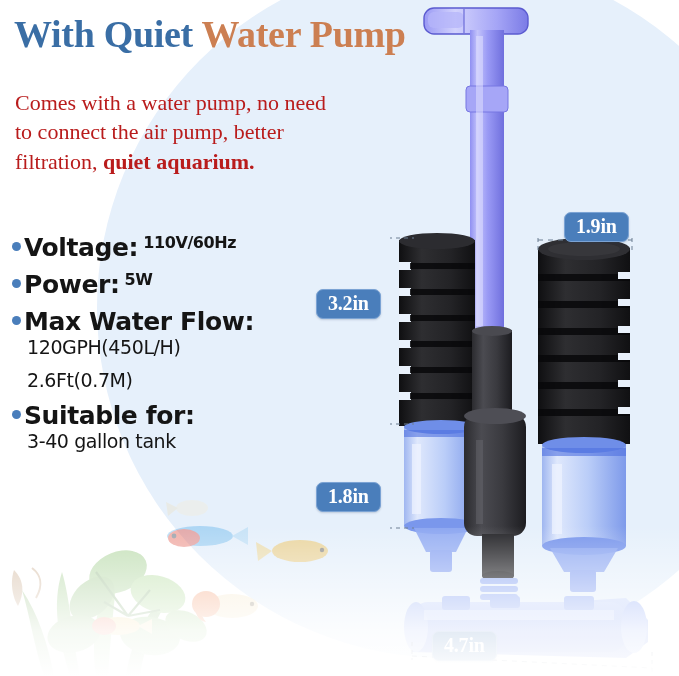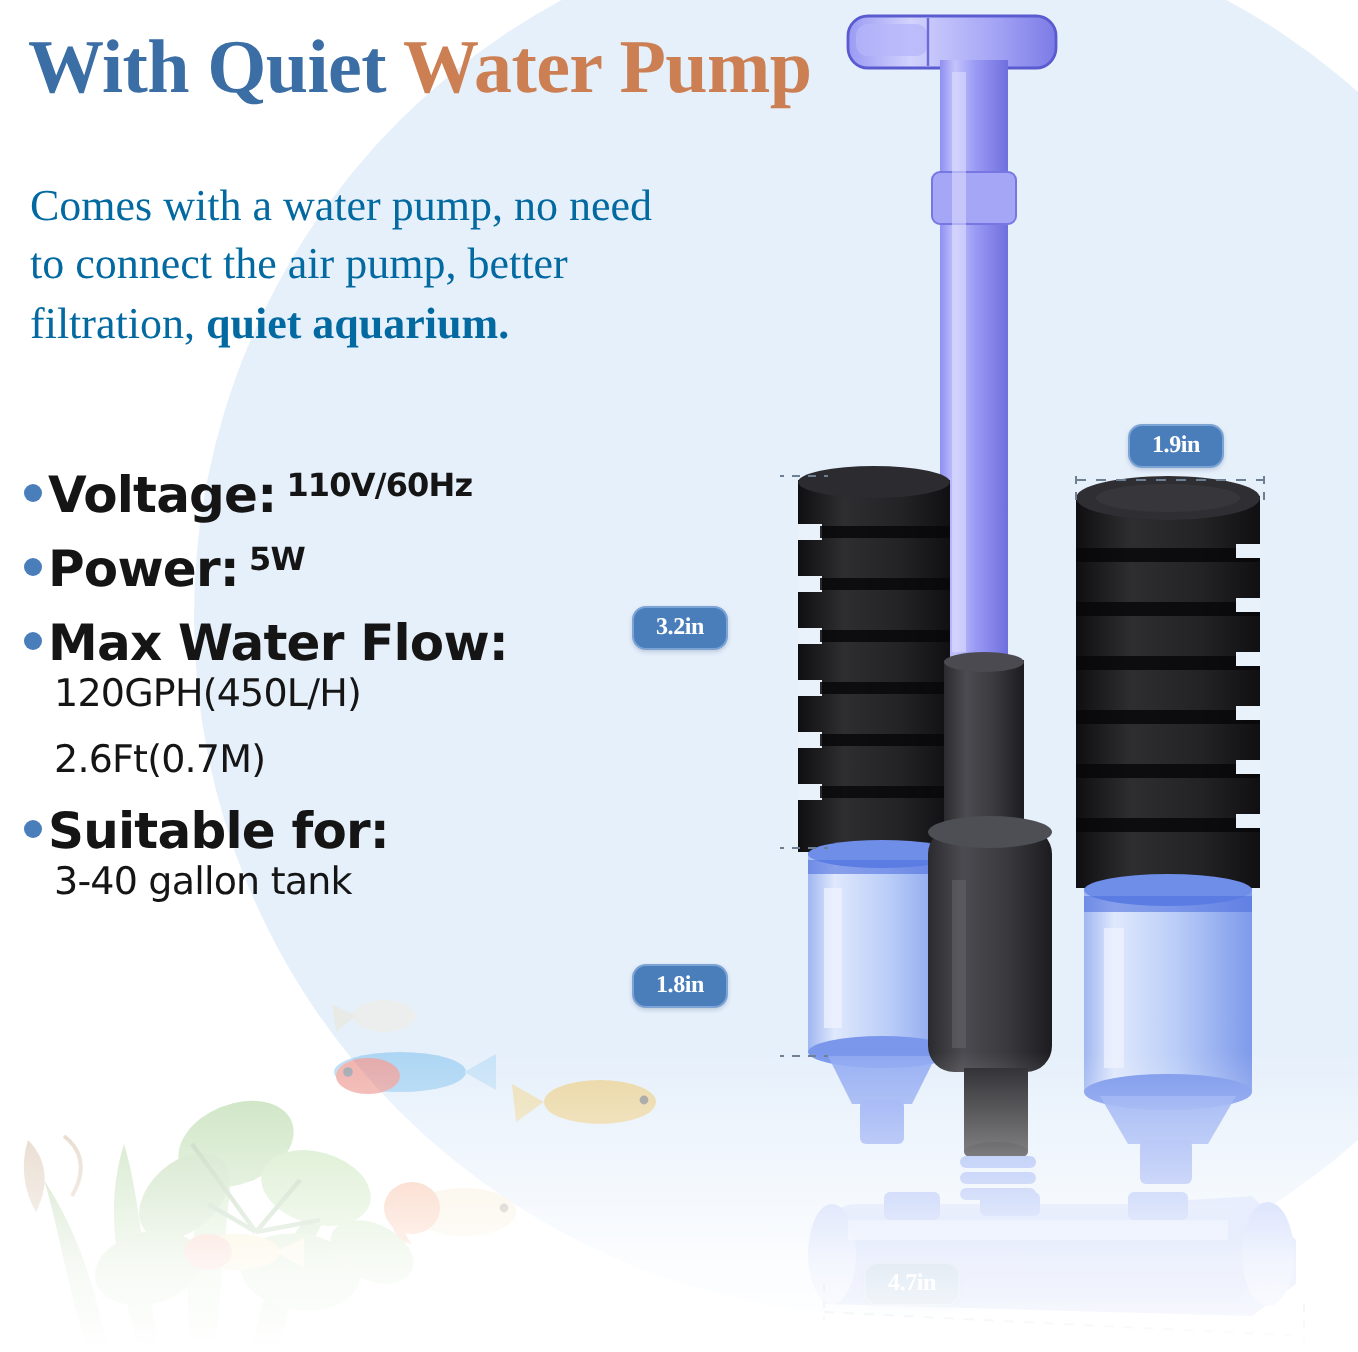--- a/index.html
+++ b/index.html
@@ -47,21 +47,21 @@
   .hl-blue{color:#3a6ea5;}
   .hl-orange{color:#cc7f52;}
 
   
   .intro{
     position:absolute;
     left:15px; top:88px;
     width:330px;
     font-size:22px;
     line-height:1.33;
-    color:#0369a1;
+    color:#b91c1c;
   }
   .intro b{font-weight:bold;}
 
   
   .specs{
     position:absolute;
     left:12px; top:234px;
     width:300px;
     font-family:"DejaVu Sans", sans-serif;
     color:#151515;
@@ -118,21 +118,21 @@
 
   
   .badge{
     position:absolute;
     background:#4a7ebb;
     border:1px solid #7ba3d4;
     border-radius:7px;
     color:#fff;
     font-family:"Liberation Serif", serif;
     font-weight:bold;
-    font-size:12px;
+    font-size:20px;
     letter-spacing:-0.2px;
     padding:2px 11px 3px;
     text-align:center;
     white-space:nowrap;
     box-shadow:0 1px 2px rgba(40,70,110,.22);
   }
   .badge-32{left:316px; top:303px;}
   .badge-19{left:564px; top:212px;}
   .badge-18{left:316px; top:459px;}
   .badge-47{left:432px; top:631px;}
@@ -390,20 +390,20 @@
         <line x1="148" y1="238" x2="148" y2="252" stroke="#6d7f92" stroke-width="1" stroke-dasharray="4 4"></line>
         <line x1="242" y1="238" x2="242" y2="252" stroke="#6d7f92" stroke-width="1" stroke-dasharray="4 4"></line>
         <line x1="148" y1="240" x2="242" y2="240" stroke="#6d7f92" stroke-width="1" stroke-dasharray="5 5"></line>
         <line x1="22" y1="642" x2="22" y2="660" stroke="#6d7f92" stroke-width="1" stroke-dasharray="4 4"></line>
         <line x1="262" y1="652" x2="262" y2="672" stroke="#6d7f92" stroke-width="1" stroke-dasharray="4 4"></line>
         <line x1="22" y1="656" x2="262" y2="668" stroke="#6d7f92" stroke-width="1" stroke-dasharray="5 5"></line>
       </g>
     </svg>
 
     
-    <div class="badge badge-32" style="position:absolute;left:-74px;top:303px;">3.2in</div>
+    <div class="badge badge-32" style="position:absolute;left:-74px;top:289px;">3.2in</div>
     <div class="badge badge-19" style="position:absolute;left:174px;top:212px;">1.9in</div>
     <div class="badge badge-18" style="position:absolute;left:-74px;top:482px;">1.8in</div>
     <div class="badge badge-47" style="position:absolute;left:42px;top:631px;">4.7in</div>
   </div>
 
   <div class="bg-fade-bottom"></div>
 </div>
 
 </body></html>

